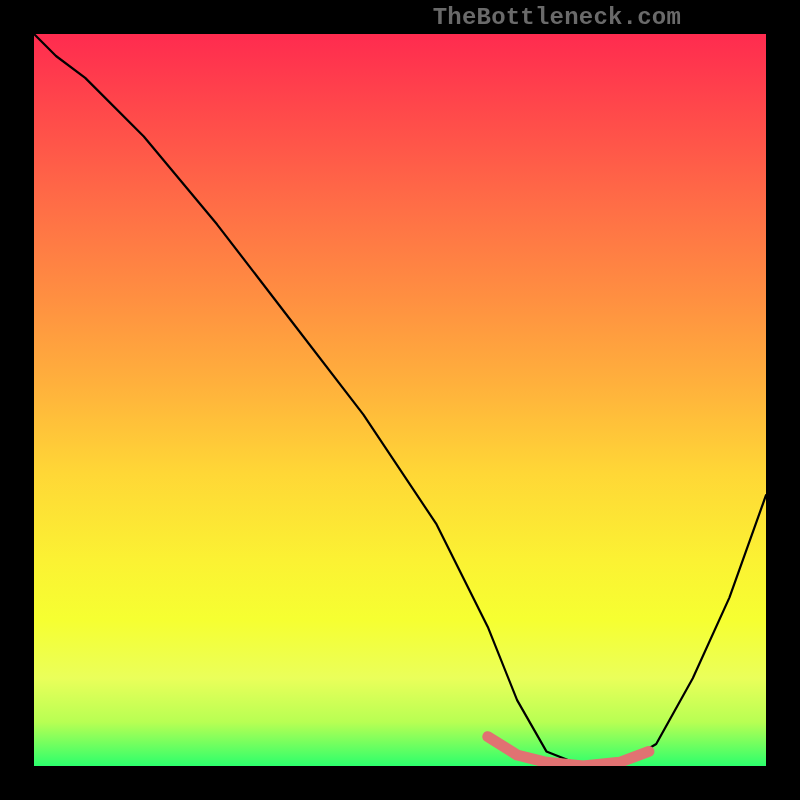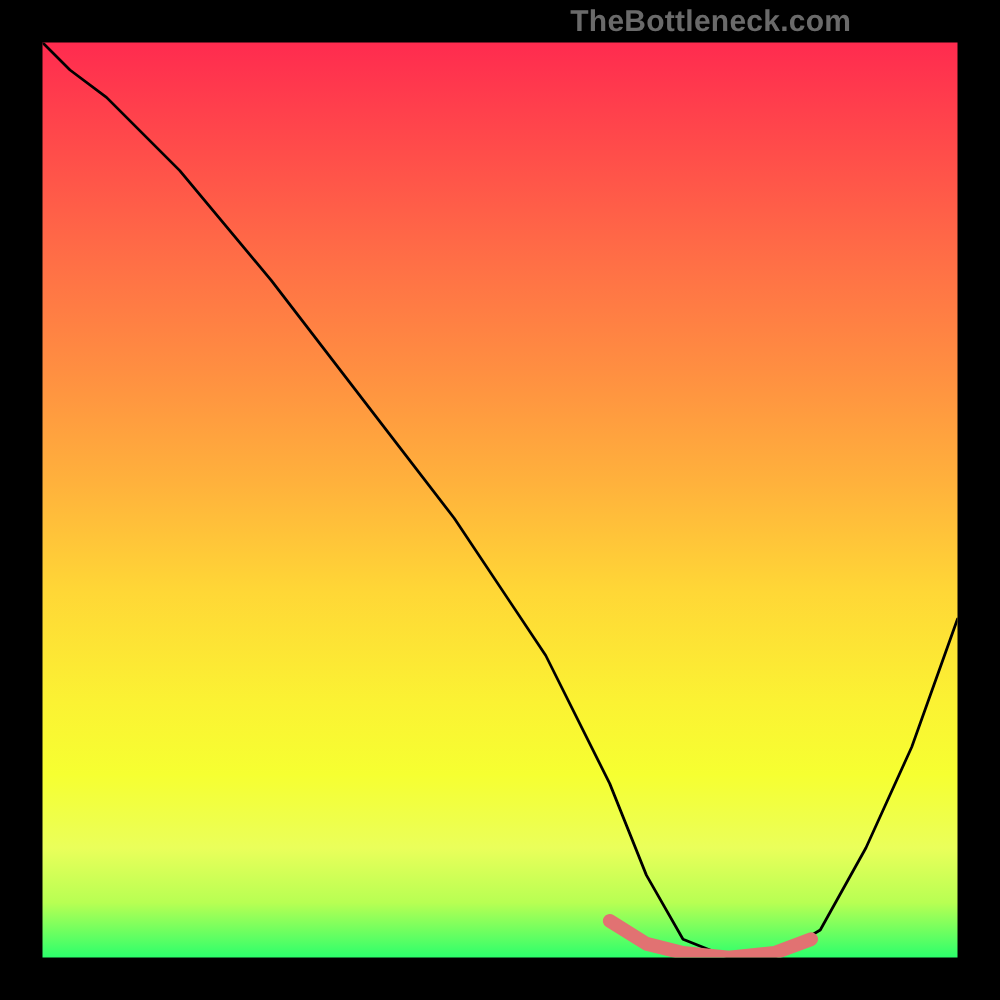--- a/index.html
+++ b/index.html
@@ -9,20 +9,21 @@
     height: 800px;
     background: #000;
     font-family: Arial, Helvetica, sans-serif;
     overflow: hidden;
   }
   .frame {
     position: relative;
     width: 695px;
     height: 800px;
     background: #000;
+    font-family: Liberation Mono, monospace;
   }
   .watermark {
     position: absolute;
     top: 4px;
     right: 14px;
     color: #6a6a6a;
     font-size: 24px;
     font-weight: 600;
     letter-spacing: 0.2px;
     z-index: 5;

